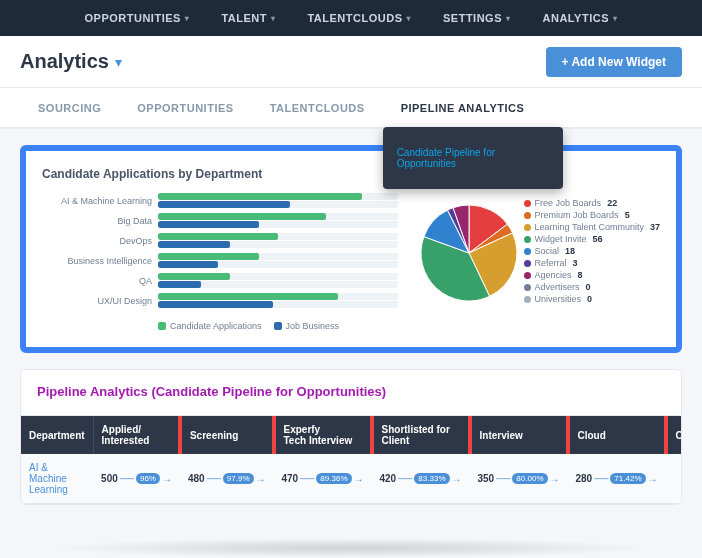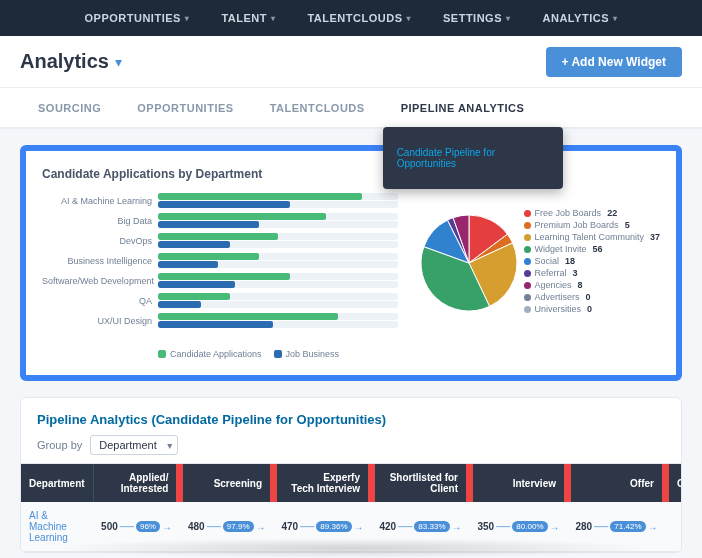--- a/index.html
+++ b/index.html
@@ -155,21 +155,21 @@
     }
     .bar-group { display: flex; flex-direction: column; gap: 1px; flex: 1; }
     .bar-track { background: #edf2f7; border-radius: 2px; height: 7px; overflow: hidden; }
     .bar-fill { height: 100%; border-radius: 2px; }
     .bar-candidate { background: #48bb78; }
     .bar-job { background: #2b6cb0; }
 
     .chart-legend {
       display: flex;
       gap: 12px;
-      margin-top: 16px;
+      margin-top: 8px;
       justify-content: flex-start;
       padding-left: 116px;
     }
     .legend-item {
       display: flex;
       align-items: center;
       gap: 4px;
       font-size: 9px;
       color: #718096;
     }
@@ -202,21 +202,21 @@
       border-radius: 6px;
       overflow: hidden;
     }
     .pipeline-header {
       padding: 14px 16px 8px;
       border-bottom: 1px solid #e2e8f0;
     }
     .pipeline-title {
       font-size: 13px;
       font-weight: 600;
-      color: #0369a1;
+      color: #a21caf;
       margin-bottom: 8px;
     }
     .group-by-row {
       display: flex;
       align-items: center;
       gap: 8px;
       font-size: 11px;
       color: #718096;
     }
     .group-by-select {
@@ -240,24 +240,24 @@
       color: #718096;
       pointer-events: none;
     }
 
     
     .pipeline-table { width: 100%; border-collapse: collapse; font-size: 10px; }
     .pipeline-table thead tr { background: #2d3748; }
     .pipeline-table thead th {
       color: #fff;
       padding: 8px 8px;
-      text-align: right;
+      text-align: left;
       font-size: 10px;
       font-weight: 600;
-      border-right: 7px solid #ef4444;
+      border-right: 4px solid #ef4444;
     }
     .pipeline-table thead th:first-child { text-align: left; border-right: 1px solid #3d4f63; }
     .pipeline-table tbody tr { background: #f8fafc; border-bottom: 1px solid #e2e8f0; }
     .pipeline-table tbody td { padding: 8px; text-align: center; font-size: 10px; color: #4a5568; }
     .pipeline-table tbody td:first-child { text-align: left; color: #4a90d9; font-weight: 500; font-size: 10px; }
 
     .flow-row {
       display: flex;
       align-items: center;
       justify-content: center;
@@ -375,31 +375,20 @@
     </div>
   </div>
             <div class="bar-row">
     <span class="bar-label">Business Intelligence</span>
     <div class="bar-group">
       <div class="bar-track">
         <div class="bar-fill bar-candidate" style="width:42%"></div>
       </div>
       <div class="bar-track">
         <div class="bar-fill bar-job" style="width:25%"></div>
-      </div>
-    </div>
-  </div>
-            <div class="bar-row">
-    <span class="bar-label">Software/Web Development</span>
-    <div class="bar-group">
-      <div class="bar-track">
-        <div class="bar-fill bar-candidate" style="width:55%"></div>
-      </div>
-      <div class="bar-track">
-        <div class="bar-fill bar-job" style="width:32%"></div>
       </div>
     </div>
   </div>
             <div class="bar-row">
     <span class="bar-label">QA</span>
     <div class="bar-group">
       <div class="bar-track">
         <div class="bar-fill bar-candidate" style="width:30%"></div>
       </div>
       <div class="bar-track">
@@ -486,39 +475,31 @@
         <div class="legend-item">
           <div class="legend-dot legend-job"></div>
           <span>Job Business</span>
         </div>
       </div>
     </div>
 
     <div class="pipeline-section">
       <div class="pipeline-header">
         <div class="pipeline-title">Pipeline Analytics  (Candidate Pipeline for Opportunities)</div>
-        <div class="group-by-row">
-          <span>Group by</span>
-          <div class="select-wrapper">
-            <select class="group-by-select">
-              <option>Department</option>
-            </select>
-          </div>
-        </div>
       </div>
       <table class="pipeline-table">
         <thead>
           <tr>
             <th>Department</th>
             <th>Applied/<br>Interested</th>
             <th>Screening</th>
             <th>Experfy<br>Tech Interview</th>
             <th>Shortlisted for<br>Client</th>
             <th>Interview</th>
-            <th>Offer</th>
+            <th>Cloud</th>
             <th>Onboarded</th>
           </tr>
         </thead>
         <tbody id="pipeline-tbody">
 
         <tr>
   <td>AI &amp; Machine Learning</td>
   <td>
     <div class="flow-row">
       <span class="flow-num">500</span>

